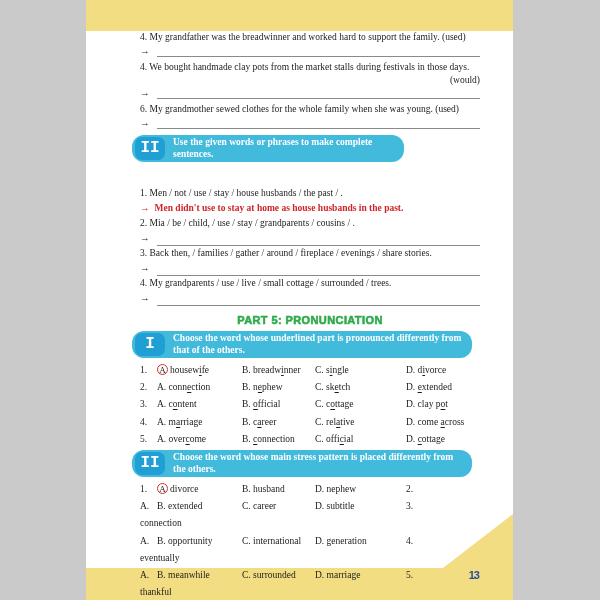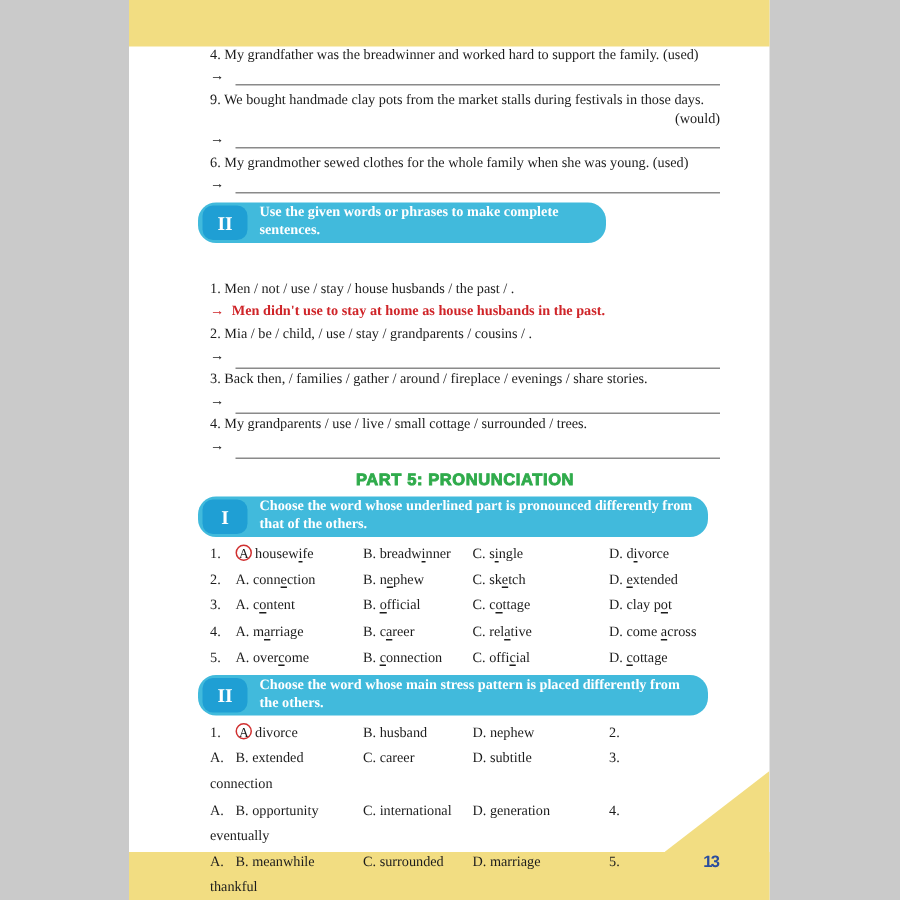--- a/index.html
+++ b/index.html
@@ -20,23 +20,23 @@
   .t-item { font-size:9.5px; line-height:13px; }
   .t-hint-right { font-size:9.5px; line-height:12px; text-align:right; }
   .arrow-line { display:flex; align-items:flex-end; font-size:9.5px; line-height:12px; margin:1px 0 4px; }
   .arrow-line .line { flex:1; border-bottom:1px solid #8a8a8a; height:10px; margin-left:7px; }
 
   
   .bubble { display:flex; align-items:center; background:#41badc; border-radius:12px;
             padding:2px 8px 2px 3px; color:#fff; font-weight:bold; font-size:9.5px;
             line-height:11.5px; margin-left:-8px; }
   .bubble .badge { background:#1f9fd4; border-radius:7px; color:#fff; font-weight:bold;
-                   padding:1px 0; width:30px; text-align:center; margin-right:8px; font-size:13px;
+                   padding:1px 0; width:30px; text-align:center; margin-right:8px; font-size:16px;
                    line-height:15px; flex:0 0 auto; align-self:stretch; display:flex;
-                   align-items:center; justify-content:center; }
+                   align-items:center; justify-content:center;font-family:Liberation Mono, monospace; }
   .bubble.narrow { width:272px; }
   .bubble.wide { width:340px; }
 
   
   .s-block { margin-top:24px; }
   .s-item { font-size:9.5px; line-height:15px; }
   .s-answer { font-size:9.5px; line-height:15px; color:#cf2428; font-weight:bold; }
   .s-answer .arr { margin-right:5px; }
   .s-arrow { display:flex; align-items:flex-end; font-size:9.5px; line-height:15px; }
   .s-arrow .line { flex:1; border-bottom:1px solid #8a8a8a; height:11px; margin-left:7px; }
@@ -65,21 +65,21 @@
   <div class="pageno">13</div>
 
   <div class="content">
 
     <div id="transform-list">
         <div class="t-item">4. My grandfather was the breadwinner and worked hard to support the family. (used)</div>
         <div class="arrow-line">
           <span>→</span>
           <span class="line"></span>
         </div>
-        <div class="t-item">9. We bought handmade clay pots from the market stalls during festivals in those days.</div>
+        <div class="t-item">4. We bought handmade clay pots from the market stalls during festivals in those days.</div>
         <div class="t-hint-right">(would)</div>
         <div class="arrow-line">
           <span>→</span>
           <span class="line"></span>
         </div>
         <div class="t-item">6. My grandmother sewed clothes for the whole family when she was young. (used)</div>
         <div class="arrow-line">
           <span>→</span>
           <span class="line"></span>
         </div>

